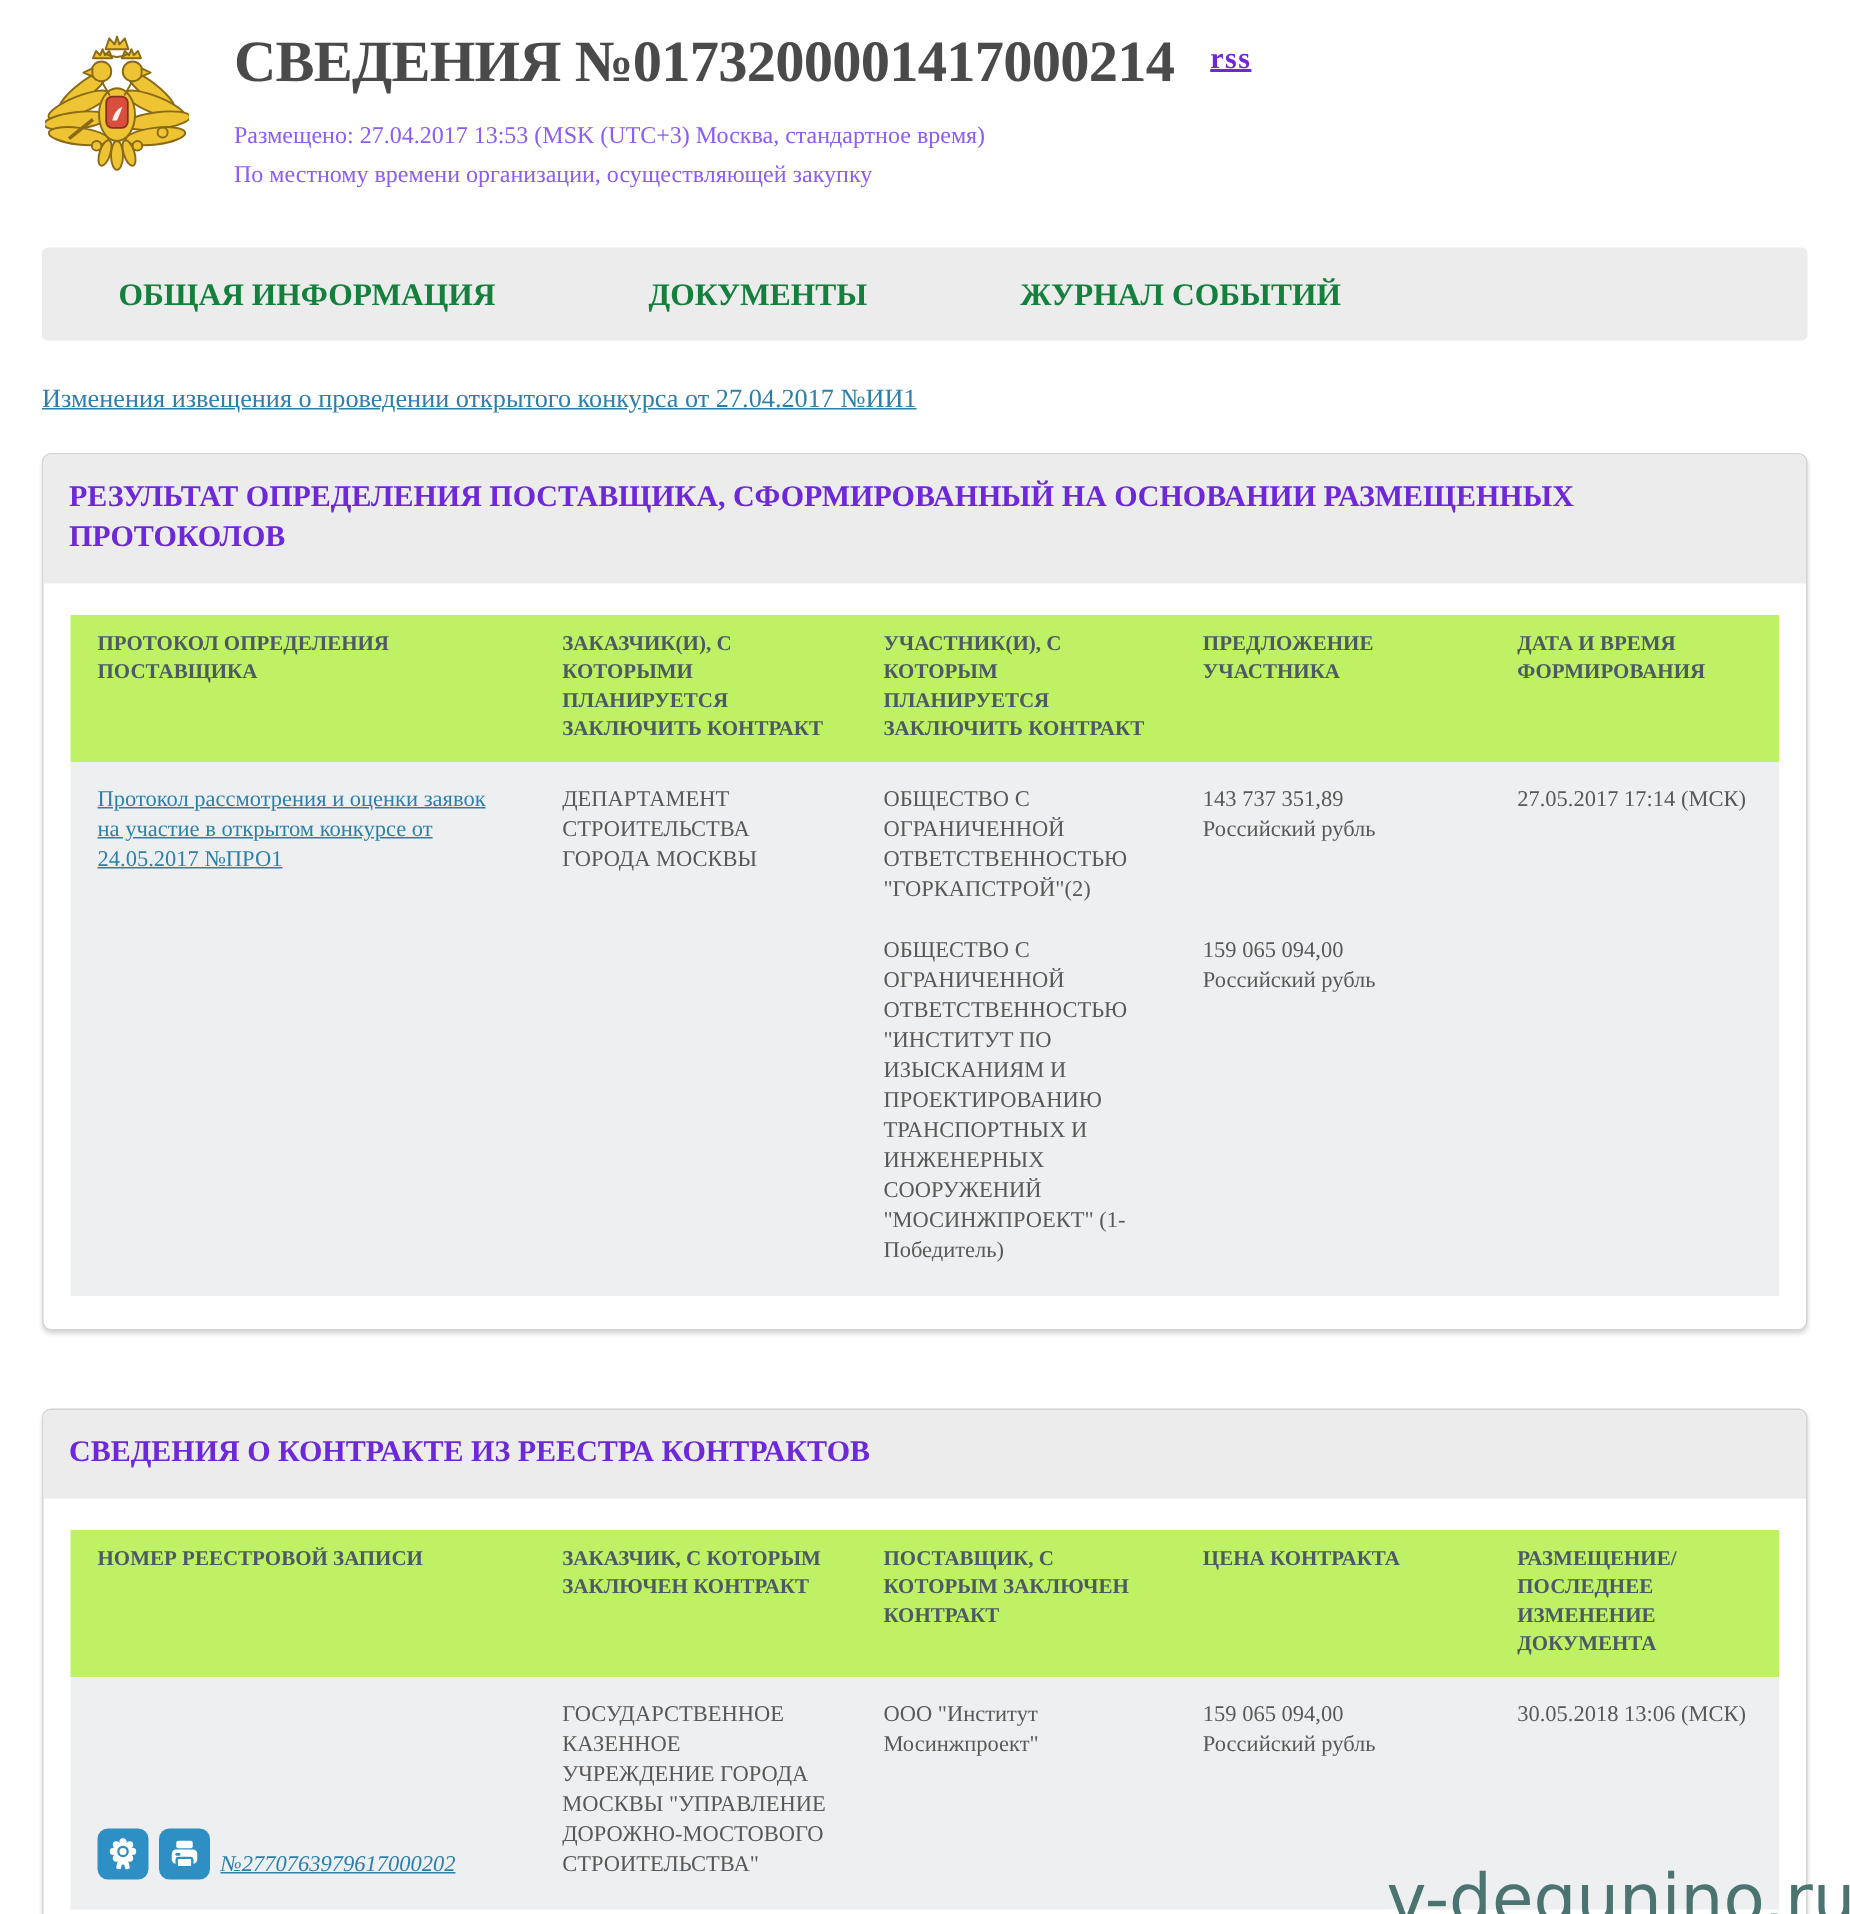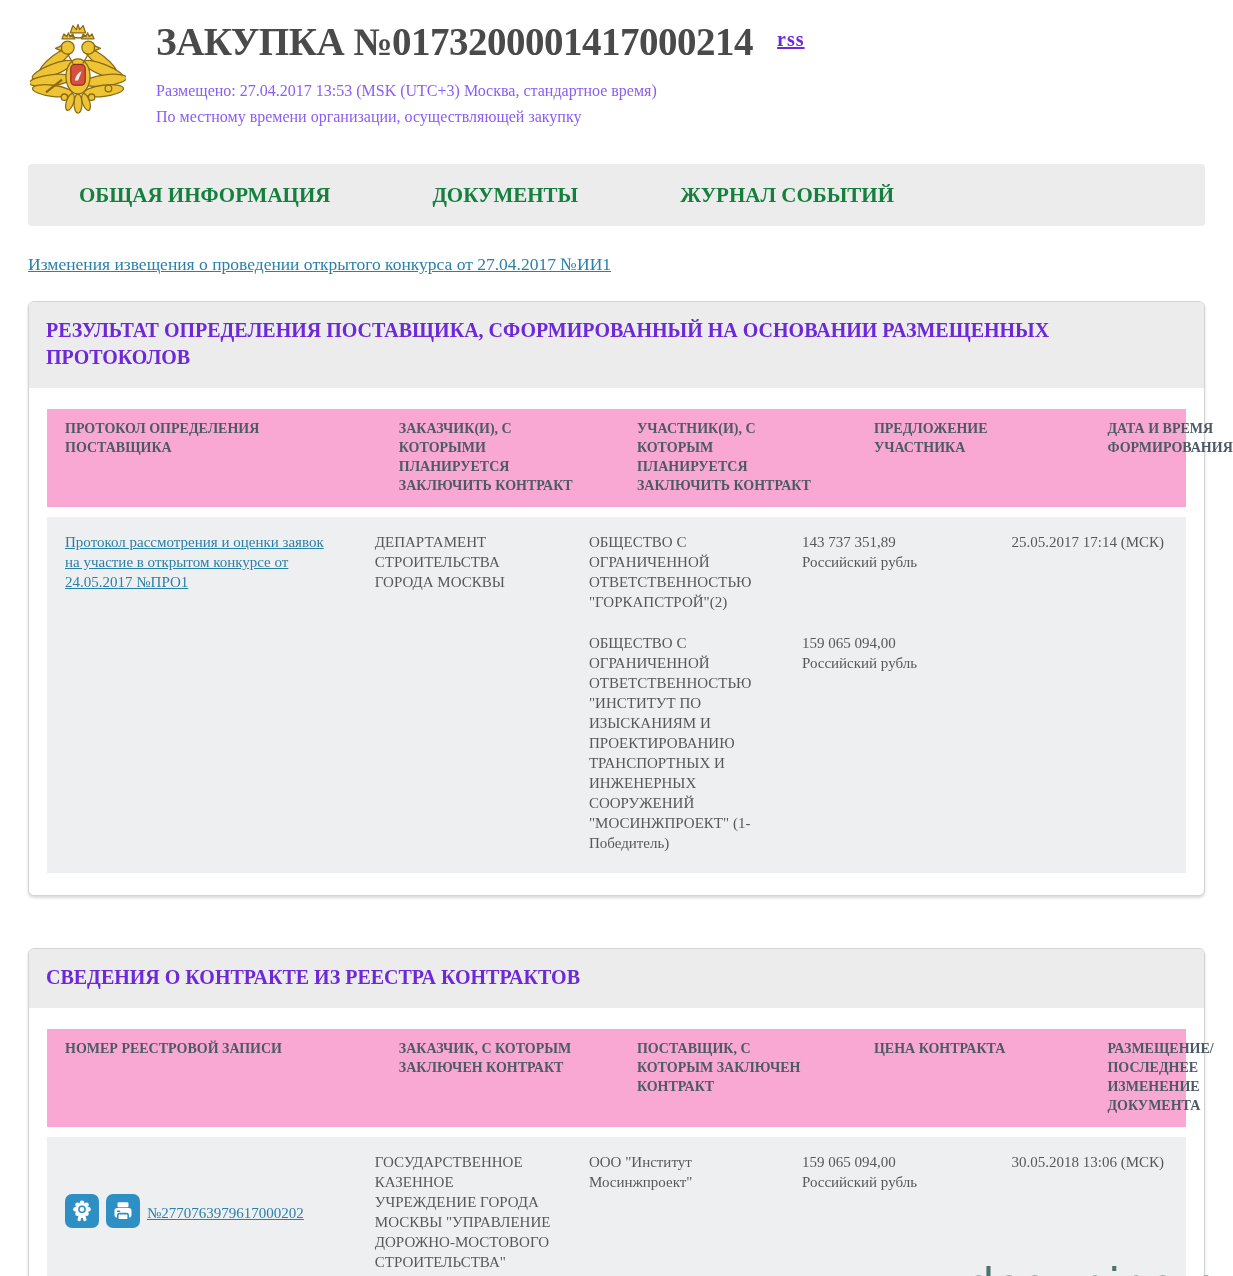--- a/index.html
+++ b/index.html
@@ -60,35 +60,35 @@
     max-width: 100%;
   }
   .section-title .inner { max-width: 1030px; display: block; }
   .table-wrap { padding: 21px 18px 22px 18px; }
 
   .grid-head, .grid-body {
     display: grid;
     grid-template-columns: 27.2% 18.8% 18.7% 18.4% 16.9%;
   }
   .grid-head {
-    background: #f9a8d4; padding: 10px 0 12px 0; margin-bottom: 10px; gap: 24px;
+    background: #bef264; padding: 10px 0 12px 0; margin-bottom: 0;
   }
   .grid-head .cell {
     padding: 0 16px 0 18px; font-size: 14px; font-weight: bold;
     color: #4d5a66; line-height: 19px; text-transform: uppercase;
   }
   .grid-body { background: #eeeff0; padding: 15px 0 20px 0; }
   .grid-body .cell { padding: 0 16px 0 18px; font-size: 15px; line-height: 20px; color: #585858; }
   .grid-body .cell.nowrap { white-space: nowrap; }
   .entry-first { min-height: 101px; }
   .body-1 { min-height: 300px; }
   .body-2 { min-height: 148px; }
 
   
-  .regnum-cell { display: flex; align-items: center; gap: 7px; }
+  .regnum-cell { display: flex; align-items: flex-end; gap: 7px; font-style: italic; }
   .icon-btn {
     width: 34px; height: 34px; flex: 0 0 auto; background: #2e8fc4;
     border-radius: 7px; display: flex; align-items: center; justify-content: center;
     cursor: pointer; margin-top: -2px;
   }
   .regnum-link { padding-top: 1px; }
 
   
   .watermark {
     position: absolute; right: -4px; bottom: 4px; z-index: 50;
@@ -140,21 +140,21 @@
           <path d="M50.5 15.5 l3-9 4.5 5 2-6.5 2 6.5 4.5-5 3 9 z"></path>
           <path d="M50 19 q10 6 20 0" fill="none"></path>
         </g>
 
         <rect x="51" y="55" width="18" height="26" rx="5" fill="#d94f3d" stroke="#8a2f20" stroke-width="1.5"></rect>
         <path d="M56 75 q2-9 8.5-11.5 q-2.5 7 -4.5 11.5 z" fill="#ffffff" opacity="0.92"></path>
       </svg>
     </div>
     <div class="header-text">
       <div class="title-row">
-        <h1 class="purchase-title">ЗАКУПКА №0173200001417000214</h1>
+        <h1 class="purchase-title">СВЕДЕНИЯ №0173200001417000214</h1>
         <span class="rss-link">rss</span>
       </div>
       <div class="posted">
         <div>Размещено: 27.04.2017 13:53 (MSK (UTC+3) Москва, стандартное время)</div>
         <div>По местному времени организации, осуществляющей закупку</div>
       </div>
     </div>
   </div>
 
   
@@ -192,21 +192,21 @@
         <div class="cell">
           <div class="entry-first">
             <div>143 737 351,89</div>
             <div>Российский рубль</div>
           </div>
           <div>
             <div>159 065 094,00</div>
             <div>Российский рубль</div>
           </div>
         </div>
-        <div class="cell nowrap">25.05.2017 17:14 (МСК)</div>
+        <div class="cell nowrap">27.05.2017 17:14 (МСК)</div>
       </div>
     </div>
   </div>
 
   
   <div class="section">
     <div class="section-title">
       <span class="inner">СВЕДЕНИЯ О КОНТРАКТЕ ИЗ РЕЕСТРА КОНТРАКТОВ</span>
     </div>
     <div class="table-wrap">

